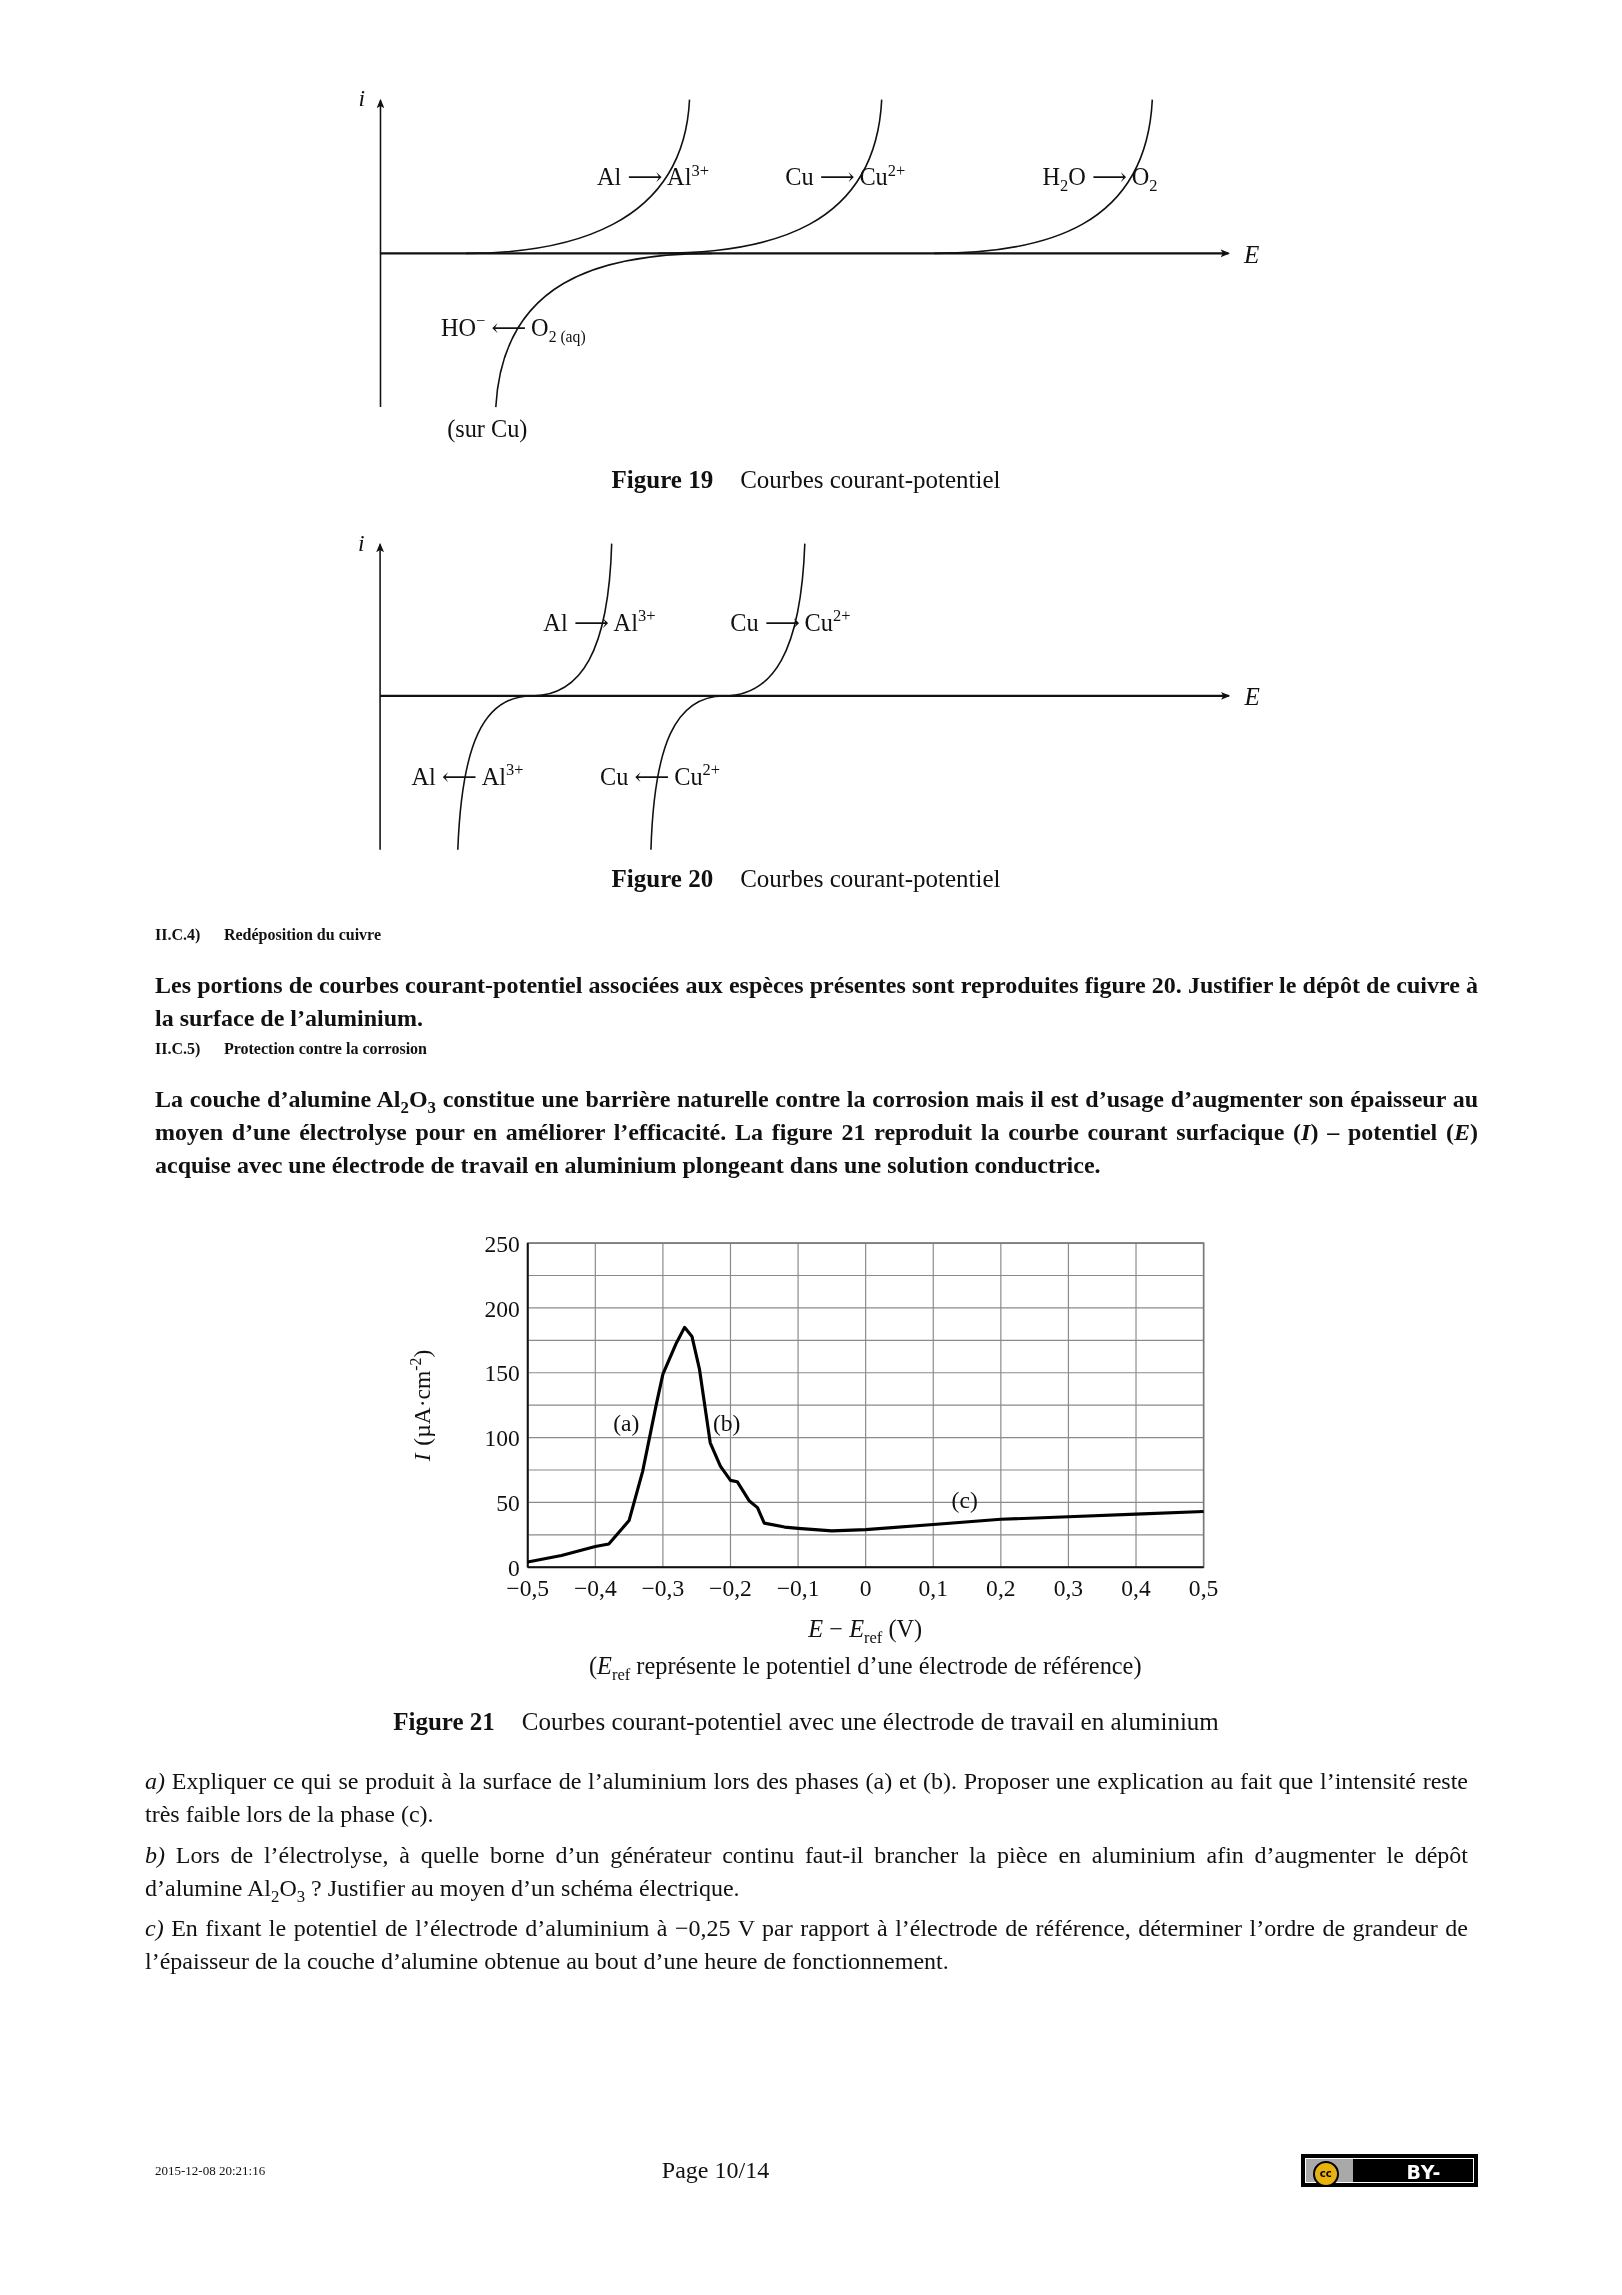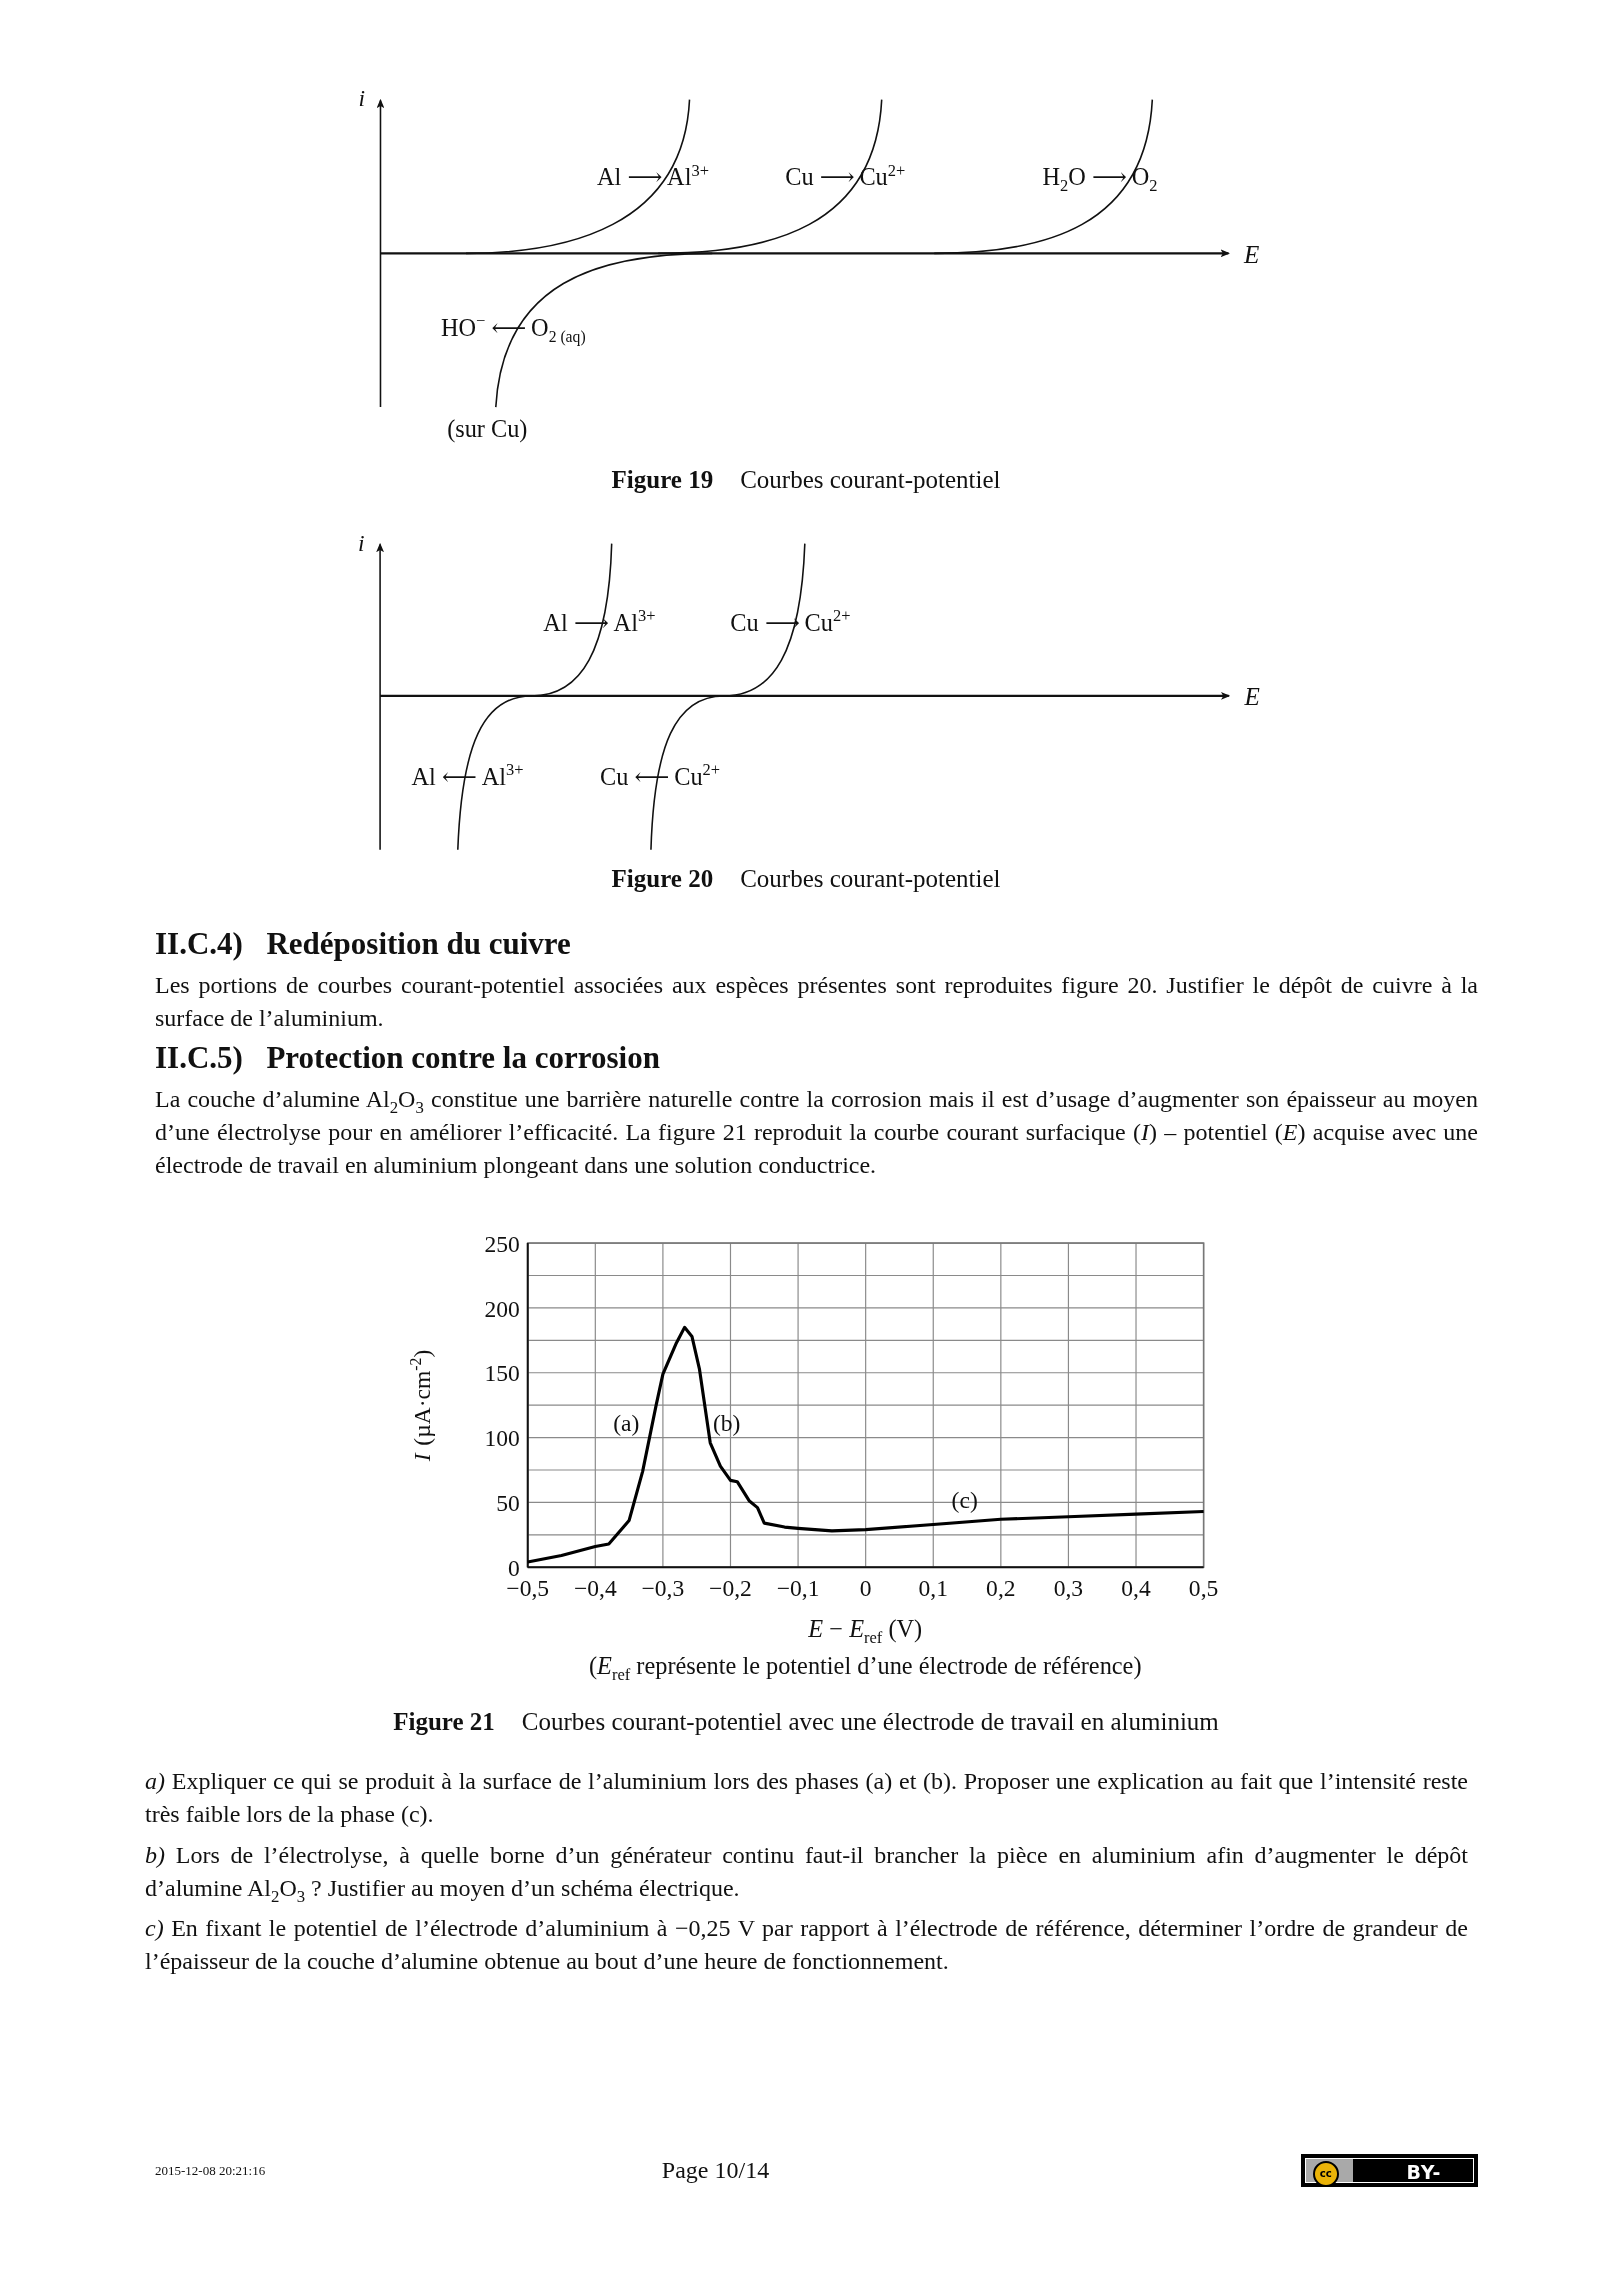--- a/index.html
+++ b/index.html
@@ -2,23 +2,23 @@
 <html style="font-size:12.6px"><head>
 <meta charset="utf-8">
 <style>
   html, body { margin:0; padding:0; background:#ffffff; }
   body { width:1623px; height:2295px; position:relative; overflow:hidden;
          font-family:"Liberation Serif","DejaVu Serif",serif; color:#111; }
   .abs { position:absolute; }
   svg text { font-family:"Liberation Serif","DejaVu Serif",serif; fill:#111; }
   .caption { position:absolute; left:0; width:1612px; text-align:center; font-size:25px; white-space:nowrap; }
   .caption b { font-weight:bold; margin-right:27px; }
-  .heading { position:absolute; left:155px; font-size:31px; font-weight:bold; white-space:nowrap; }
+  .heading { position:absolute; left:155px; font-size:16px; font-weight:bold; white-space:nowrap; }
   .heading .num { margin-right:23.6px; }
-  .para { position:absolute; left:155px; width:1323px; font-size:24px; line-height:33px; text-align:justify; }
+  .para { position:absolute; left:155px; width:1323px; font-size:24px; line-height:33px; text-align:justify;font-weight:bold; }
   .para p { margin:0; }
   .q { position:absolute; left:145px; width:1323px; font-size:24px; line-height:33px; text-align:justify; }
   .q i.lbl { font-style:italic; }
   .footer-date { position:absolute; left:155px; top:2163px; font-size:13px; }
   .footer-page { position:absolute; left:0; width:1431px; top:2157px; text-align:center; font-size:24px; }
   .cc { position:absolute; left:1301px; top:2154px; width:177px; height:33px; background:#000; border:2.4px solid #000; box-sizing:border-box; }
   .cc .inner { position:absolute; left:2.4px; top:2.4px; right:2.4px; bottom:2.4px; border:1.6px solid #fff; background:#000; }
   .cc .left { position:absolute; left:0; top:0; bottom:0; width:47px; background:#a9a9a9; }
   .cc .circle { position:absolute; left:6.3px; top:1.6px; width:22px; height:22px; border-radius:50%; background:#eab308; border:2.4px solid #000;
                 font-family:"DejaVu Sans",sans-serif; font-weight:bold; font-size:10.2px; line-height:22px; text-align:center; color:#000; }

